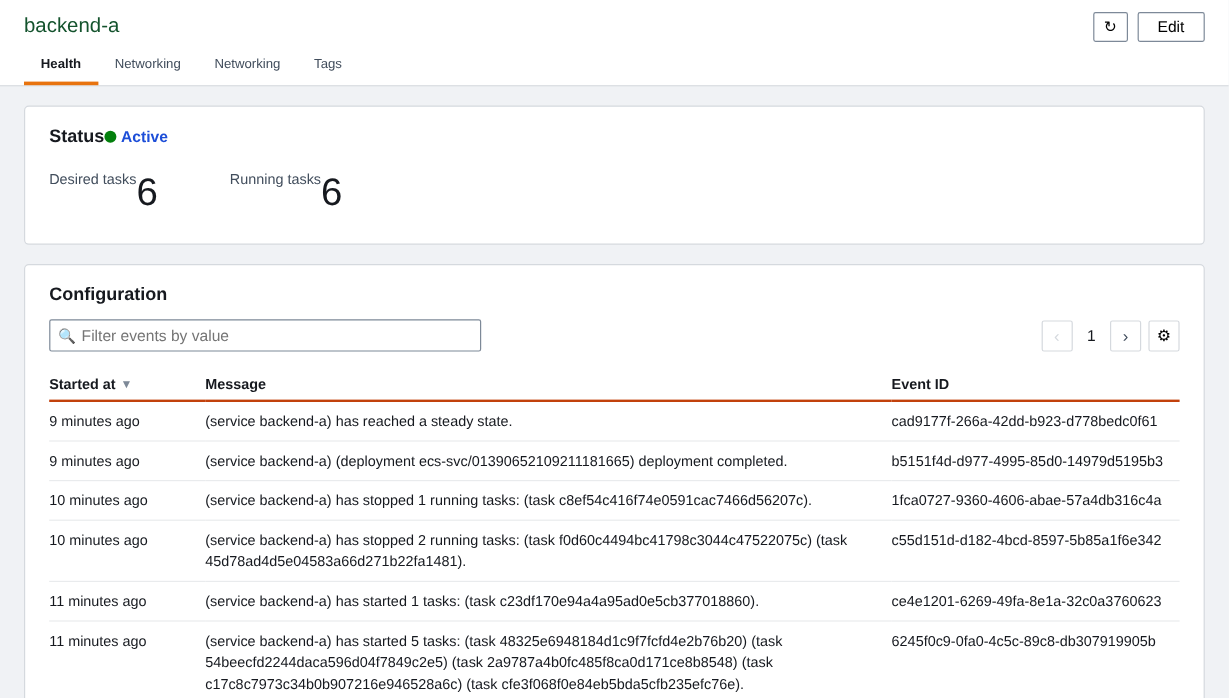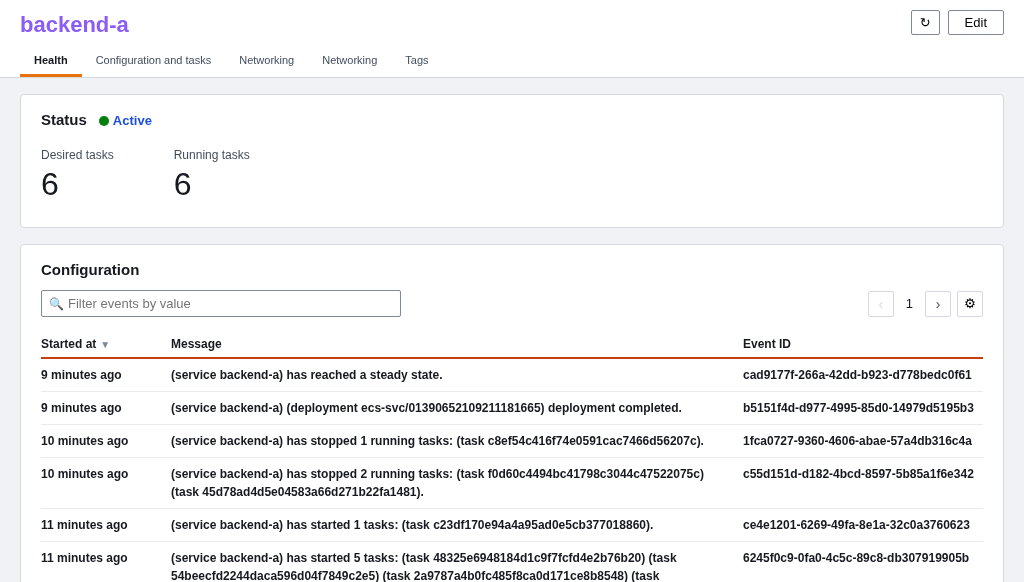--- a/index.html
+++ b/index.html
@@ -1,38 +1,38 @@
 <!DOCTYPE html>
 <html><head>
   <meta charset="utf-8">
   <style>
     * { box-sizing: border-box; margin: 0; padding: 0; }
     body { font-family: -apple-system, BlinkMacSystemFont, 'Segoe UI', Arial, sans-serif; font-size: 13px; background: #f0f2f5; color: #16191f; }
 
     .page-wrapper { background: #f0f2f5; min-height: 582px; width: 1024px; }
 
     .page-header { background: #fff; padding: 12px 20px 0 20px; border-bottom: 1px solid #d5d9de; }
-    .page-title { font-size: 22px; font-weight: 700; color: #8b5cf6; padding-bottom: 8px; }
+    .page-title { font-size: 17px; font-weight: 400; color: #14532d; padding-bottom: 8px; }
     .header-actions { position: absolute; top: 10px; right: 20px; display: flex; gap: 8px; }
     .btn-icon { background: #fff; border: 1px solid #7d8998; border-radius: 2px; padding: 4px 8px; cursor: pointer; font-size: 13px; }
     .btn-edit { background: #fff; border: 1px solid #7d8998; border-radius: 2px; padding: 4px 16px; cursor: pointer; font-size: 13px; }
 
     .tabs { display: flex; gap: 0; }
     .tab { padding: 8px 14px; cursor: pointer; font-size: 11px; border-bottom: 3px solid transparent; color: #414d5c; text-decoration: none; }
     .tab.active { border-bottom: 3px solid #e8730e; color: #16191f; font-weight: 600; }
 
     .content-area { padding: 16px 20px; position: relative; }
 
     .status-card { background: #fff; border: 1px solid #d5d9de; border-radius: 4px; padding: 16px 20px; margin-bottom: 16px; }
-    .status-header { font-size: 15px; font-weight: 700; display: flex; align-items: flex-end; gap: 12px; margin-bottom: 12px; }
+    .status-header { font-size: 15px; font-weight: 700; display: flex; align-items: center; gap: 0; margin-bottom: 12px; }
     .status-active { color: #1d4ed8; font-size: 13px; font-weight: 600; display: flex; align-items: center; gap: 4px; }
     .status-dot { width: 10px; height: 10px; border-radius: 50%; background: #037f0c; display: inline-block; }
 
     .metrics-row { display: flex; gap: 60px; padding: 8px 0; }
-    .metric { display: flex; flex-direction: column; }
+    .metric { display: flex; flex-direction: row; }
     .metric-label { font-size: 12px; color: #414d5c; margin-bottom: 4px; }
     .metric-value { font-size: 32px; font-weight: 300; color: #16191f; }
 
     .notifications-card { background: #fff; border: 1px solid #d5d9de; border-radius: 4px; padding: 16px 20px; }
     .notifications-header { font-size: 15px; font-weight: 700; margin-bottom: 12px; }
 
     .filter-row { display: flex; align-items: center; justify-content: space-between; margin-bottom: 12px; }
     .filter-input-wrap { position: relative; width: 360px; }
     .filter-input-wrap .search-icon-inner { position: absolute; left: 8px; top: 50%; transform: translateY(-50%); color: #7d8998; font-size: 12px; }
     .filter-input { width: 100%; padding: 5px 8px 5px 26px; border: 1px solid #7d8998; border-radius: 2px; font-size: 13px; color: #16191f; outline: none; }
@@ -40,39 +40,38 @@
     .pagination-controls { display: flex; align-items: center; gap: 6px; }
     .pag-btn { background: #fff; border: 1px solid #d5d9de; border-radius: 2px; width: 26px; height: 26px; display: flex; align-items: center; justify-content: center; cursor: pointer; color: #414d5c; font-size: 14px; }
     .pag-btn.disabled { color: #d5d9de; cursor: default; }
     .pag-num { font-size: 13px; padding: 0 6px; }
     .pag-gear { background: #fff; border: 1px solid #d5d9de; border-radius: 2px; width: 26px; height: 26px; display: flex; align-items: center; justify-content: center; cursor: pointer; }
 
     .table { width: 100%; border-collapse: collapse; }
     .table th { text-align: left; font-size: 12px; font-weight: 700; color: #16191f; border-bottom: 2px solid #c2410c; padding: 8px 8px 6px 0; }
     .table th:first-child { width: 130px; }
     .table th:last-child { width: 240px; }
-    .table td { font-size: 12px; color: #16191f; border-bottom: 1px solid #e9ebed; padding: 7px 8px 7px 0; vertical-align: top; line-height: 1.5; font-weight: bold; }
+    .table td { font-size: 12px; color: #16191f; border-bottom: 1px solid #e9ebed; padding: 7px 8px 7px 0; vertical-align: top; line-height: 1.5; }
     .th-sort { display: flex; align-items: center; gap: 4px; }
     .sort-arrow { font-size: 10px; color: #7d8998; }
 
     .relative { position: relative; }
   </style>
 </head>
 <body>
 
 <div class="page-wrapper">
   <div class="page-header relative">
     <div class="page-title">backend-a</div>
     <div class="header-actions">
       <button class="btn-icon">↻</button>
       <button class="btn-edit">Edit</button>
     </div>
     <div class="tabs">
       <a class="tab active">Health</a>
-      <a class="tab">Configuration and tasks</a>
       <a class="tab">Networking</a>
       <a class="tab">Networking</a>
       <a class="tab">Tags</a>
     </div>
   </div>
 
   <div class="content-area">
 
     <div class="status-card">
       <div class="status-header">

